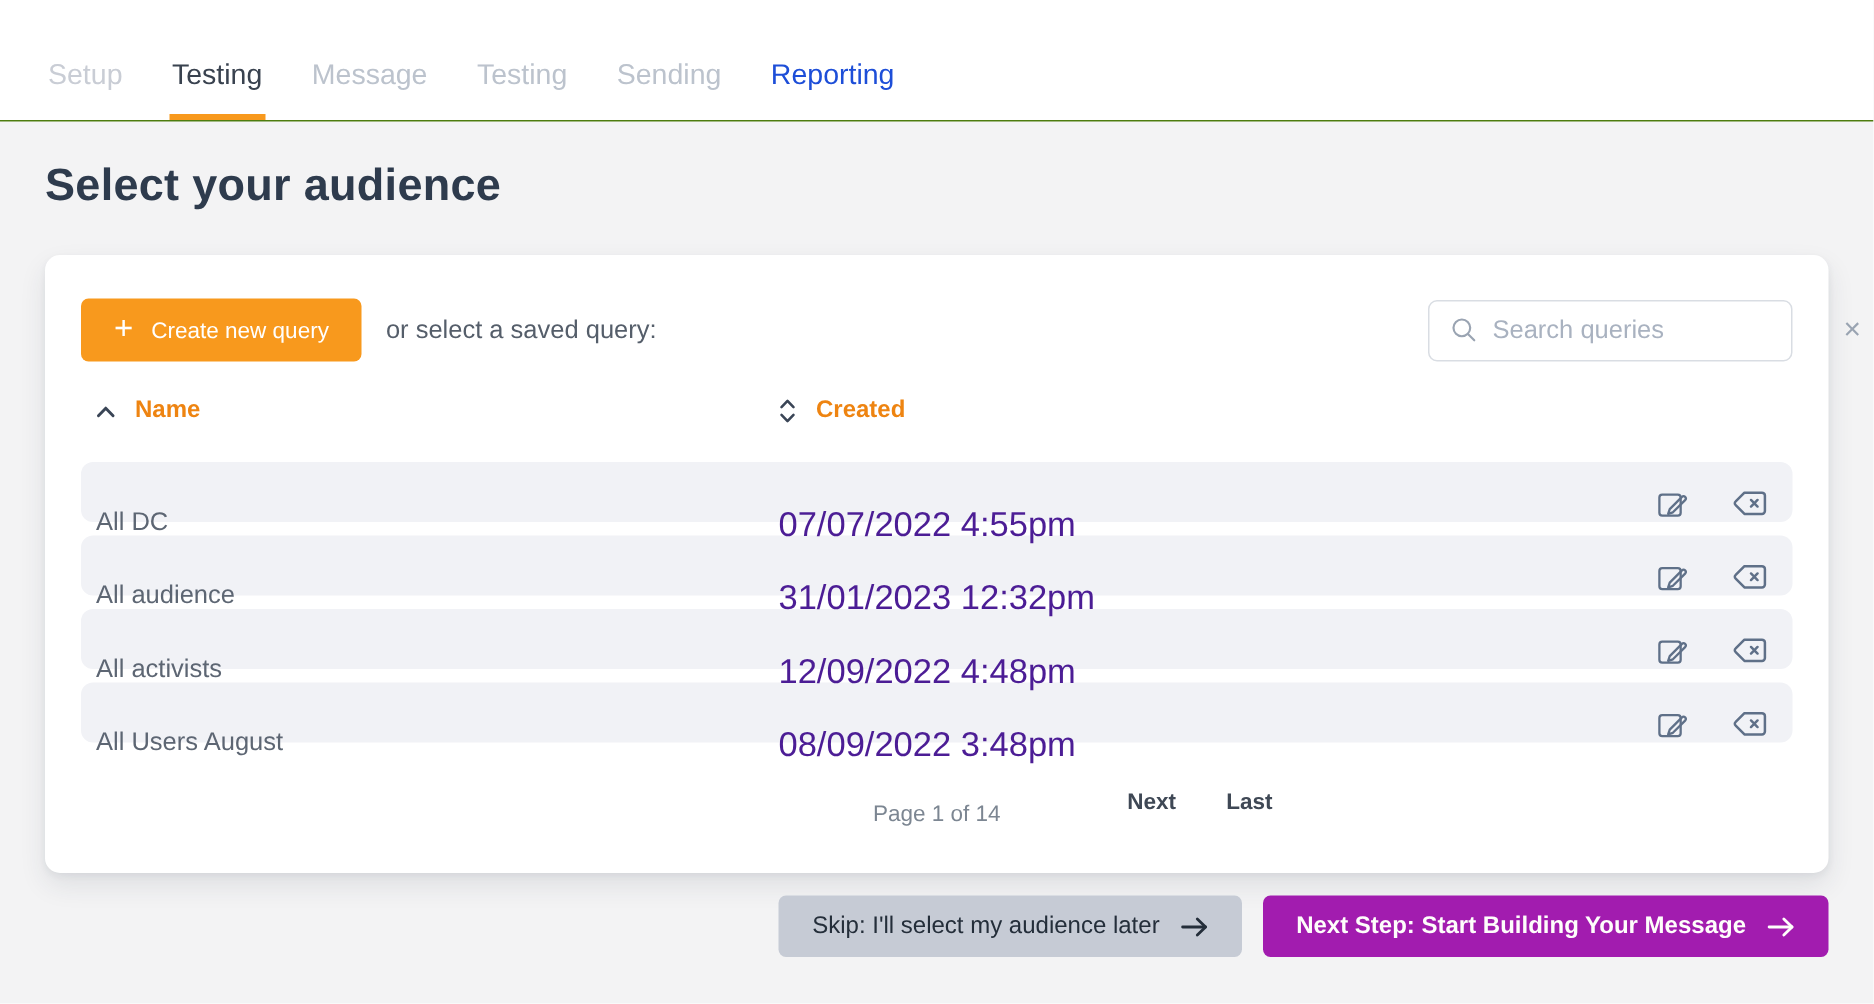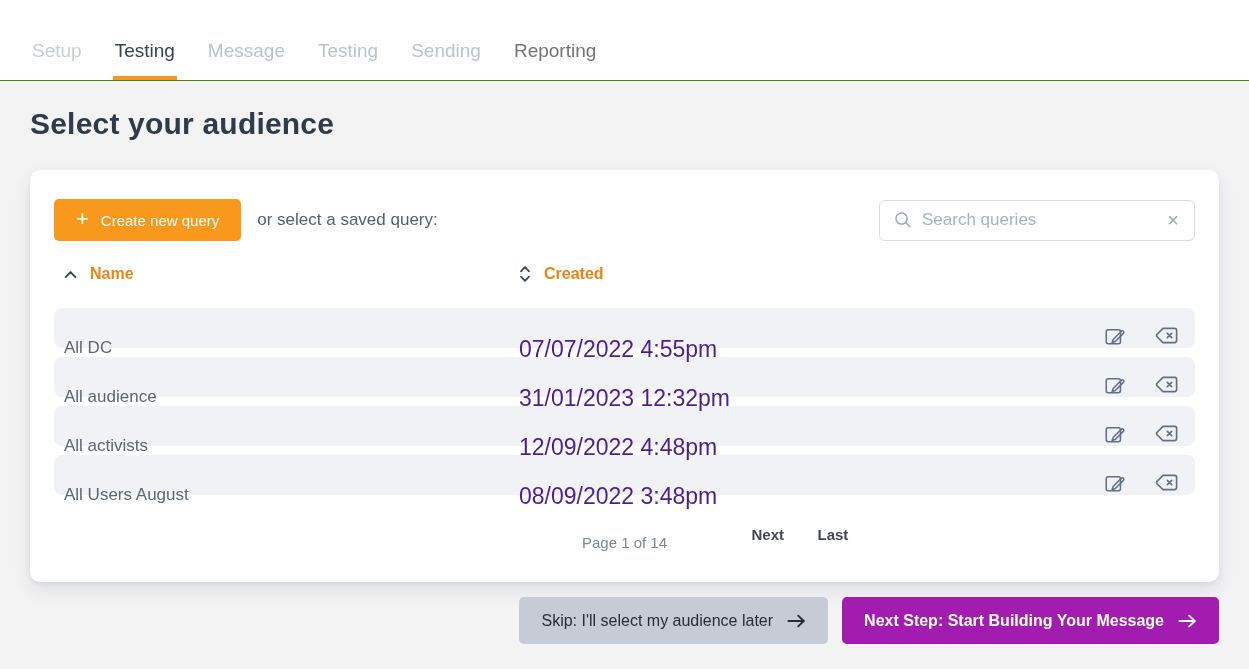--- a/index.html
+++ b/index.html
@@ -14,21 +14,21 @@
     background:#ffffff; height:81px; border-bottom:1px solid #4d7c0f;
     display:flex; align-items:flex-end; padding:0 0 0 30px;
   }
   .tabs { display:flex; gap:29px; }
   .tab {
     font-size:19px; padding:0 2px 14px; cursor:pointer;
     color:#bcc3cd; border-bottom:4px solid transparent; white-space:nowrap;
   }
   .tab.state-first { color:#c9cdd5; }
   .tab.state-active { color:#39424f; border-bottom-color:#f8991d; }
-  .tab.state-disabled { color:#737373; }
+  .tab.state-disabled { color:#1d4ed8; }
 
   
   .content { padding:26px 30px 0; }
   h1.page-title { font-size:30px; font-weight:bold; color:#2e3b4d; letter-spacing:.2px; }
 
   .card {
     margin-top:29px; background:#ffffff; border-radius:10px;
     box-shadow:0 8px 18px rgba(40,50,70,.10), 0 2px 5px rgba(40,50,70,.06);
     padding:29px 24px 36px;
   }
@@ -38,21 +38,21 @@
   .btn-create {
     display:flex; align-items:center; gap:12px;
     background:#f8991d; color:#ffffff; border:none; border-radius:5px;
     height:42px; padding:0 22px; font-size:15px; cursor:pointer;
     font-family:inherit;
   }
   .btn-create .plus { font-size:22px; font-weight:400; line-height:1; margin-top:-2px; }
   .or-text { margin-left:16px; font-size:17px; color:#555e6a; }
 
   .searchbox {
-    margin-left:auto; width:316px; height:41px;
+    margin-left:auto; width:243px; height:41px;
     border:1px solid #d9dde3; border-radius:6px; background:#fff;
     display:flex; align-items:center; padding:0 12px 0 14px; gap:10px;
   }
   .searchbox input {
     border:none; outline:none; flex:1; font-size:17px; color:#4a5564;
     font-family:inherit; background:transparent;
   }
   .searchbox input::placeholder { color:#a9b2c0; }
   .searchbox .clear-x {
     color:#9aa4b2; font-size:20px; line-height:1; cursor:pointer; padding:2px 3px;
@@ -79,21 +79,21 @@
   
   .pagination { position:relative; height:20px; margin-top:31px; font-size:15px; }
   .page-status { position:absolute; left:50%; transform:translateX(-50%); color:#7c8692;margin-top:8px; }
   .page-next { position:absolute; left:calc(50% + 127px); font-weight:bold; color:#3f4855; cursor:pointer; }
   .page-last { position:absolute; left:calc(50% + 193px); font-weight:bold; color:#3f4855; cursor:pointer; }
 
   
   .footer-actions { display:flex; justify-content:flex-end; gap:14px; margin-top:15px; }
   .btn-footer {
     display:flex; align-items:center; gap:14px; border:none; border-radius:5px;
-    height:47px; padding:0 22px; font-size:16px; cursor:pointer; font-family:inherit;
+    height:41px; padding:0 22px; font-size:16px; cursor:pointer; font-family:inherit;
   }
   .btn-skip { background:#c6cbd5; color:#242e3a; }
   .btn-nextstep { background:#a21caf; color:#fefdfb;font-weight:bold; }
   .arrow-ic { display:flex; }
 </style>
 </head>
 <body>
 
 <header class="topbar">
   <nav class="tabs">

